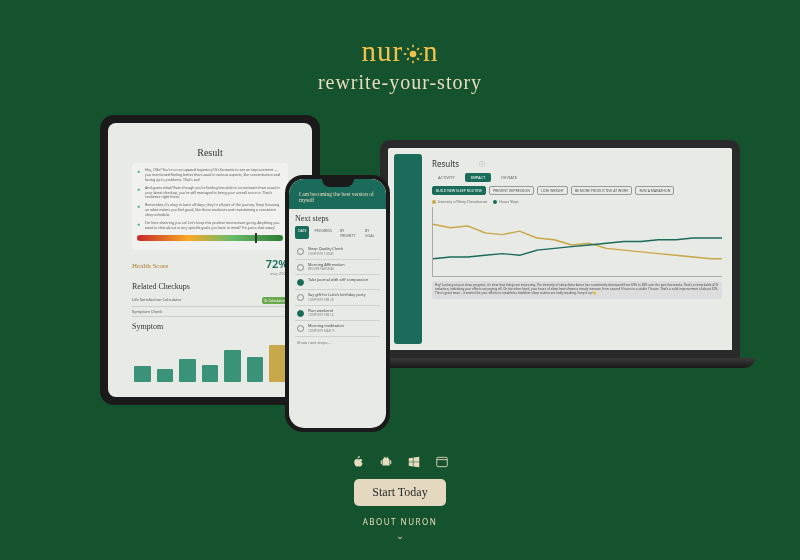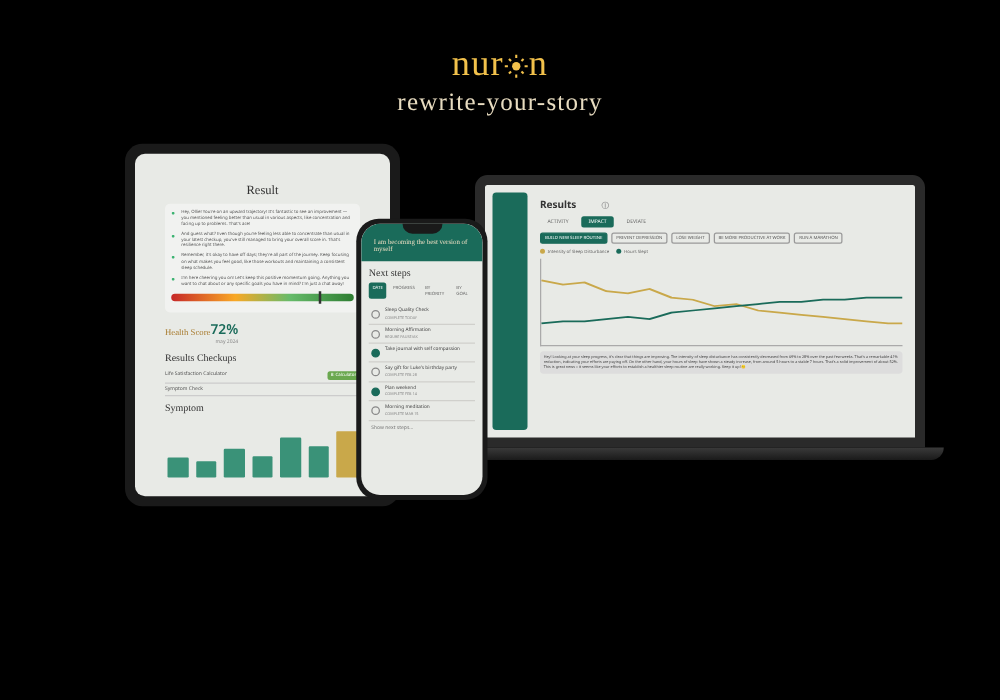--- a/index.html
+++ b/index.html
@@ -1,30 +1,30 @@
 <!DOCTYPE html>
 <html><head>
 <meta charset="utf-8">
 <style>
 *{margin:0;padding:0;box-sizing:border-box}
 body{background:#fff;font-family:'Segoe UI',system-ui,sans-serif;width:800px;height:560px;overflow:hidden}
-.stage{background:#000000;width:800px;height:560px;position:relative}
+.stage{background:#14532d;width:800px;height:560px;position:relative}
 .logo-wrap{text-align:center;padding-top:35px}
 .logo{color:#f2c14b;font-size:29px;font-family:Georgia,serif;letter-spacing:1px;font-weight:400}
 .sun{fill:#f2c14b}
 .tagline{color:#e8dcc0;font-family:Georgia,serif;font-size:20px;letter-spacing:1px;margin-top:3px}
 .devices{position:absolute;top:100px;left:0;right:0;height:340px}
 
 
 .laptop{position:absolute;right:60px;top:40px;width:360px;height:245px}
 .laptop-screen{width:100%;height:218px;background:#e8eae6;border:8px solid #2a2a2a;border-radius:10px 10px 0 0;padding:6px;position:relative}
 .laptop-base{height:10px;background:linear-gradient(#3a3a3a,#1a1a1a);border-radius:0 0 12px 12px;margin:0 -15px}
 .lap-sidebar{position:absolute;left:6px;top:6px;bottom:6px;width:28px;background:#1a6b5a;border-radius:3px}
 .lap-main{margin-left:34px;padding:4px}
-.lap-title{font-size:8px;font-weight:700;color:#333;margin-bottom:4px;display:flex;align-items:flex-end;gap:20px}
+.lap-title{font-size:8px;font-weight:400;color:#333;margin-bottom:4px;display:flex;align-items:flex-end;gap:20px}
 .lap-tabs{display:flex;gap:4px;margin-bottom:4px}
 .lap-tab{font-size:4px;padding:2px 6px;border-radius:2px;color:#666}
 .lap-tab.active{background:#1a6b5a;color:#fff}
 .lap-chips{display:flex;gap:3px;margin-bottom:4px}
 .lap-chip{font-size:3.5px;padding:1px 3px;border:0.5px solid #999;border-radius:2px;color:#555;white-space:nowrap}
 .lap-chip.active{background:#1a6b5a;color:#fff;border-color:#1a6b5a}
 .lap-legend{display:flex;gap:6px;font-size:3.5px;color:#666;margin-bottom:3px}
 .lap-legend span::before{content:'';display:inline-block;width:4px;height:4px;border-radius:50%;margin-right:2px;vertical-align:middle}
 .lg-a::before{background:#c9a84a}
 .lg-b::before{background:#1a6b5a}
@@ -34,31 +34,31 @@
 
 
 .tablet{position:absolute;left:100px;top:15px;width:220px;height:290px;background:#1a1a1a;border-radius:14px;padding:8px;z-index:2}
 .tablet-screen{width:100%;height:100%;background:#e8eae6;border-radius:8px;padding:24px;overflow:hidden}
 .tab-result-title{text-align:center;font-size:10px;font-weight:400;font-family:Georgia,serif;color:#333;margin-bottom:5px}
 .tab-msgbox{background:rgba(255,255,255,0.4);border-radius:4px;padding:5px;margin-bottom:6px}
 .tab-msg{font-size:3.5px;color:#555;line-height:1.4;margin-bottom:3px;position:relative;padding-left:8px}
 .tab-msg::before{content:'●';position:absolute;left:0;color:#3cb371;font-size:5px}
 .tab-gauge{height:6px;background:linear-gradient(90deg,#c62828 0%,#f9a825 35%,#66bb6a 65%,#2e7d32 100%);border-radius:3px;position:relative;margin:4px 0}
 .tab-gauge::after{content:'';position:absolute;right:18%;top:-2px;width:2px;height:10px;background:#333}
-.tab-hscore-row{display:flex;align-items:center;margin-bottom:6px}
+.tab-hscore-row{display:flex;justify-content:space-between;align-items:center;margin-bottom:6px}
 .tab-hscore-label{font-family:Georgia,serif;font-size:7px;color:#a87b2e}
 .tab-hscore-val{font-size:11px;color:#1a6b5a;font-weight:600}
 .tab-section{font-family:Georgia,serif;font-size:8px;color:#333;margin:5px 0 4px}
 .tab-checkrow{display:flex;justify-content:space-between;font-size:4px;color:#555;padding:2px 0;border-bottom:0.5px solid #ccc}
 .tab-badge{background:#6aa84f;color:#fff;font-size:3.5px;padding:1px 3px;border-radius:2px}
 .tab-bars{display:flex;align-items:flex-end;gap:6px;height:45px;margin-top:6px;padding:0 2px}
 .tab-bar{flex:1;background:#3a9278;border-radius:1px}
 
 
-.phone{position:absolute;left:285px;top:75px;width:105px;height:225px;background:#1a1a1a;border-radius:18px;padding:4px;z-index:3}
+.phone{position:absolute;left:285px;top:75px;width:105px;height:257px;background:#1a1a1a;border-radius:18px;padding:4px;z-index:3}
 .phone-notch{position:absolute;top:4px;left:50%;transform:translateX(-50%);width:32px;height:8px;background:#1a1a1a;border-radius:0 0 8px 8px;z-index:2}
 .phone-screen{width:100%;height:100%;background:#e8eae6;border-radius:15px;padding:14px 6px 6px;overflow:hidden;position:relative}
 .ph-head{background:#1a6b5a;margin:-14px -6px 5px;padding:12px 6px 6px;border-radius:15px 15px 0 0}
 .ph-quote{color:#e8dcc0;font-family:Georgia,serif;font-size:5.5px;padding-left:4px}
 .ph-title{font-family:Georgia,serif;font-size:8px;color:#333;margin:3px 0}
 .ph-tabs{display:flex;gap:2px;margin-bottom:5px}
 .ph-tab{font-size:3.5px;padding:1.5px 3px;border-radius:2px;color:#666}
 .ph-tab.active{background:#1a6b5a;color:#fff}
 .ph-item{display:flex;gap:4px;align-items:flex-start;padding:3px 2px;border-bottom:0.5px solid #d0d0cc}
 .ph-check{width:7px;height:7px;border:0.6px solid #888;border-radius:50%;flex-shrink:0;margin-top:1px}
@@ -144,21 +144,21 @@
           <div class="tab-msg">I'm here cheering you on! Let's keep this positive momentum going. Anything you want to chat about or any specific goals you have in mind? I'm just a chat away!</div>
           <div class="tab-gauge"></div>
         </div>
         <div class="tab-hscore-row">
           <span class="tab-hscore-label">Health Score</span>
           <div style="text-align:right">
             <div class="tab-hscore-val">72%</div>
             <div style="font-size:4px;color:#888">may 2024</div>
           </div>
         </div>
-        <div class="tab-section">Results Checkups</div>
+        <div class="tab-section">Related Checkups</div>
         <div class="tab-checkrow">
           <span>Life Satisfaction Calculator</span>
           <span class="tab-badge">8: Calculator</span>
         </div>
         <div class="tab-checkrow">
           <span>Symptom Check</span>
             <span></span>
         </div>
         <div class="tab-section">Symptom</div>
         <div class="tab-bars">
@@ -229,13 +229,33 @@
                 <div class="ph-item-sub">COMPLETE MAR 15</div>
               </div>
             </div>
           </div>
         <div class="ph-more">Show next steps...</div>
       </div>
     </div>
 
   </div>
 
+  <div class="bottom">
+    <div class="platforms">
+      <svg class="plat-ico" viewBox="0 0 24 24">
+          <path d="M17.5 12.5c0-2.5 2-3.7 2-3.7s-1.3-1.9-3.3-1.9c-1.4 0-2.3.8-3.2.8s-1.9-.8-3.2-.8c-2 0-4.3 1.7-4.3 5 0 3.8 2.8 8 4.5 8 .9 0 1.6-.7 2.9-.7s1.9.7 2.9.7c1.8 0 4-4 4-5.8-1.5-.7-2.3-1.5-2.3-1.6zM14 4.5c.7-.9 1.2-2 1-3-1 .1-2 .7-2.7 1.5-.6.7-1.1 1.8-1 2.9 1.1 0 2-.5 2.7-1.4z"></path>
+        </svg>
+      <svg class="plat-ico" viewBox="0 0 24 24">
+          <path d="M6 8v10h12V8H6zm-2 1c-.6 0-1 .4-1 1v5c0 .6.4 1 1 1s1-.4 1-1v-5c0-.6-.4-1-1-1zm16 0c-.6 0-1 .4-1 1v5c0 .6.4 1 1 1s1-.4 1-1v-5c0-.6-.4-1-1-1zM8 3l1 2c-2 .7-3 2.3-3 4h12c0-1.7-1-3.3-3-4l1-2-1-.5-1 2c-.6-.2-1.3-.3-2-.3s-1.4.1-2 .3l-1-2L8 3z"></path>
+        </svg>
+      <svg class="plat-ico" viewBox="0 0 24 24">
+          <path d="M3 5.5l7-1v7H3V5.5zm8-1.2L21 3v8.5H11V4.3zM3 12.5h7v7l-7-1v-6zm8 0h10V21l-10-1.5v-7z"></path>
+        </svg>
+      <svg class="plat-ico" viewBox="0 0 24 24">
+          <rect x="3" y="4" width="18" height="16" rx="2" fill="none" stroke="#e8dcc0" stroke-width="1.5"></rect>
+          <line x1="3" y1="8" x2="21" y2="8" stroke="#e8dcc0" stroke-width="1.5"></line>
+        </svg>
+    </div>
+    <button class="cta">Start Today</button>
+    <div class="about">ABOUT NURON</div>
+    <div class="chev">⌄</div>
+  </div>
 </div>
 
 </body></html>

